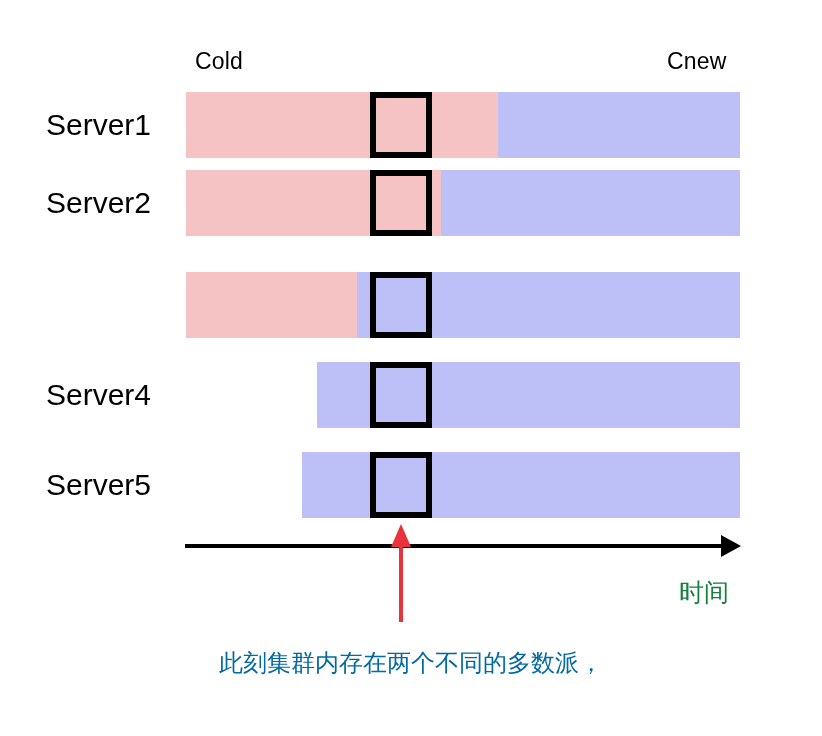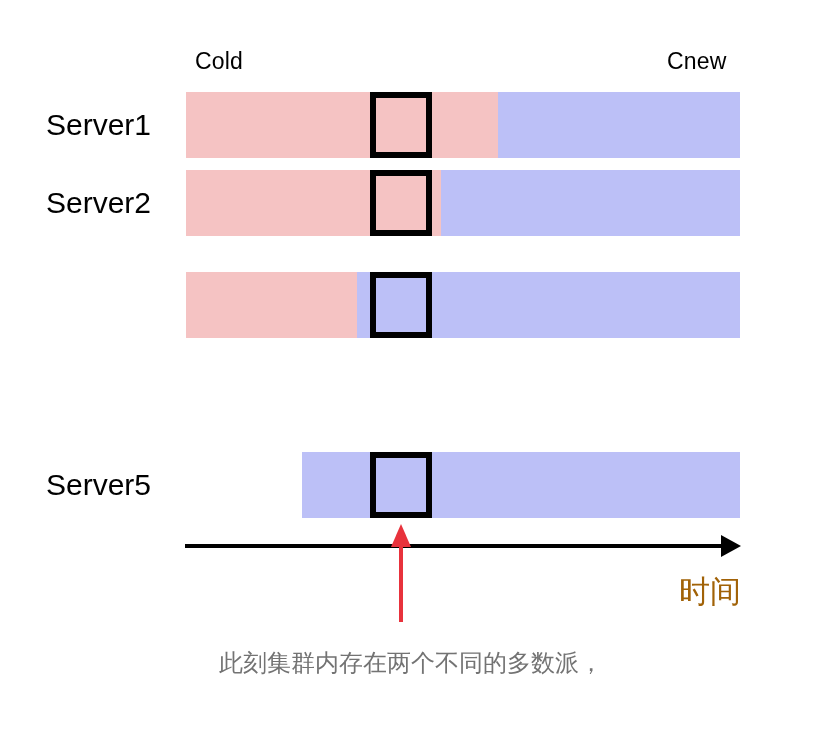--- a/index.html
+++ b/index.html
@@ -99,24 +99,24 @@
     width: 0;
     height: 0;
     border-top: 11px solid transparent;
     border-bottom: 11px solid transparent;
     border-left: 20px solid #000;
   }
   #label-time {
     position: absolute;
     left: 679px;
     top: 578px;
-    font-size: 31px;
+    font-size: 25px;
     line-height: 28px;
     white-space: nowrap;
-    color: #a16207;
+    color: #15803d;
   }
 
   
   #red-pointer {
     position: absolute;
     left: 386px;
     top: 524px;
     width: 30px;
     height: 98px;
   }
@@ -141,21 +141,21 @@
 
   
   #caption {
     position: absolute;
     left: 0;
     top: 645px;
     width: 822px;
     text-align: center;
     font-size: 24px;
     line-height: 36px;
-    color: #737373;
+    color: #0369a1;
   }
   #caption .cap-line { display: block; white-space: nowrap; }
 </style>
 </head>
 <body>
 
 <div id="canvas">
 
   <div id="label-cold" class="phase-label">Cold</div>
   <div id="label-cnew" class="phase-label">Cnew</div>
@@ -183,20 +183,29 @@
   </div>
 
   <div class="row" style="top:272px;">
     <div class="bar" style="left:186px;width:554px;">
       <div class="seg seg-old" style="width:171px;"></div>
       <div class="seg seg-new" style="width:383px;"></div>
     </div>
     <div class="hl-box"></div>
   </div>
 
+  <div class="row" style="top:362px;">
+    <div class="label-slot">
+      <div class="row-label">Server4</div>
+    </div>
+    <div class="bar" style="left:317px;width:423px;">
+      <div class="seg seg-new" style="width:423px;"></div>
+    </div>
+    <div class="hl-box"></div>
+  </div>
 
   <div class="row" style="top:452px;">
     <div class="label-slot">
       <div class="row-label">Server5</div>
     </div>
     <div class="bar" style="left:302px;width:438px;">
       <div class="seg seg-new" style="width:438px;"></div>
     </div>
     <div class="hl-box"></div>
   </div>

